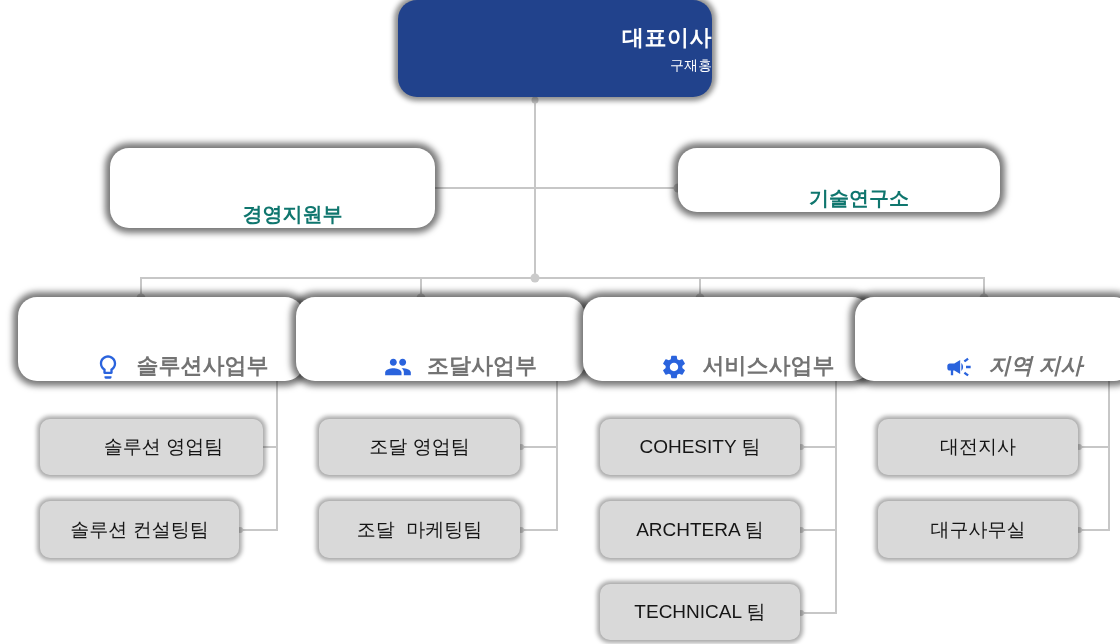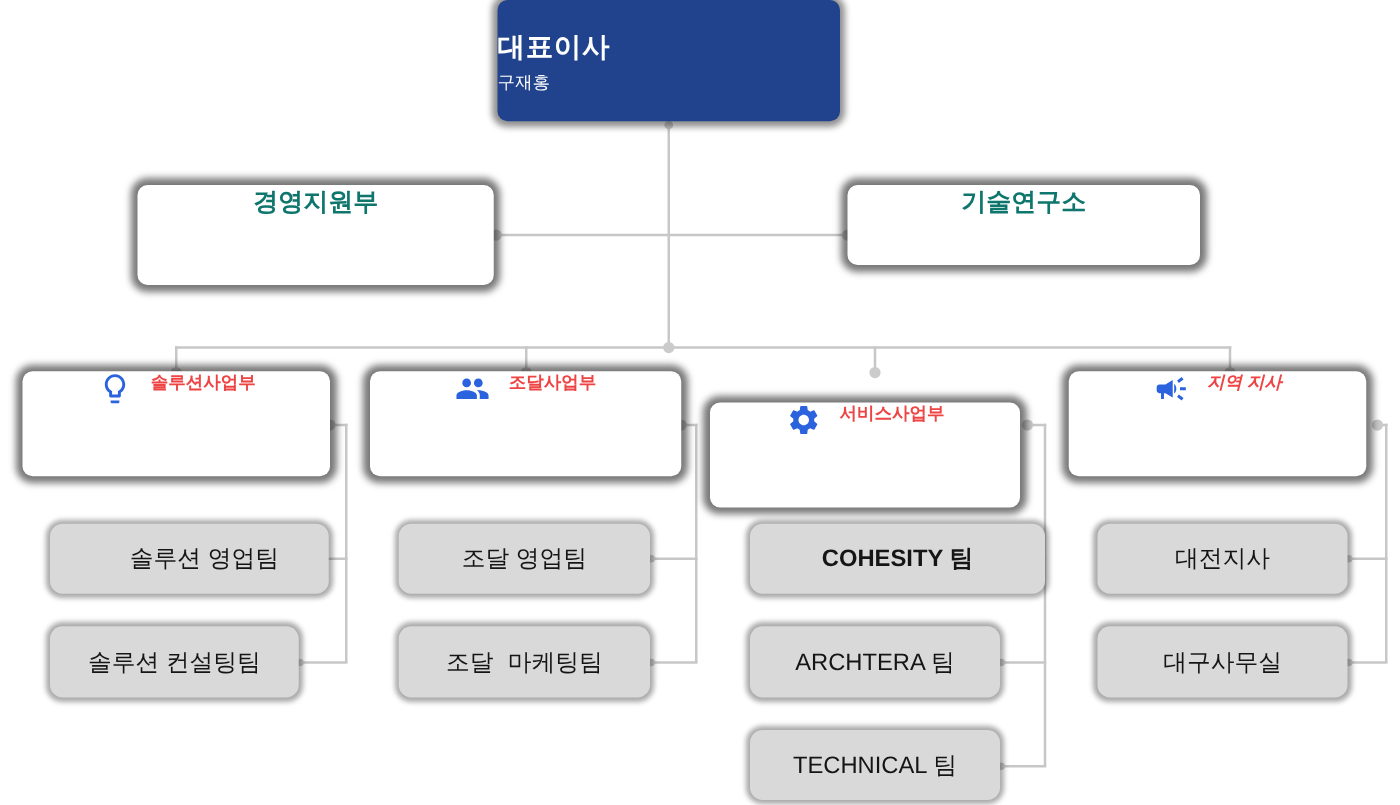--- a/index.html
+++ b/index.html
@@ -8,35 +8,35 @@
     font-family:"Liberation Sans","DejaVu Sans",sans-serif;overflow:hidden;
   }
   
   .line{position:absolute;background:#c7c7c7;}
   .dot{position:absolute;border-radius:50%;background:#cbcbcb;transform:translate(-50%,-50%);}
   .dot.d9{width:9px;height:9px;}
   .dot.d7{width:7px;height:7px;}
   .dot.d6{width:6px;height:6px;}
   
   .card{
-    position:absolute;background:#ffffff;border-radius:8px;
+    position:absolute;background:#ffffff;border-radius:19px;
     box-shadow:0 0 6px 5px rgba(10,10,10,0.55);
-    display:flex;align-items:flex-start;justify-content:center;
+    display:flex;align-items:flex-end;justify-content:center;padding-left:40px;
   }
   .ceo{
     background:#21428c;color:#ffffff;flex-direction:column;gap:4px;
     box-shadow:0 0 5px 4px rgba(10,10,10,0.45);
   }
   .ceo .ceo-title{font-size:22px;font-weight:bold;letter-spacing:0.5px;}
   .ceo .ceo-name{font-size:14px;font-weight:normal;}
   .l2-label{font-size:20px;font-weight:600;color:#0f766e;}
   .dept{gap:15px;}
   .dept .icon{width:28px;height:28px;display:flex;align-items:center;justify-content:center;color:#2a63dd;}
   .dept .icon svg{width:28px;height:28px;fill:currentColor;}
-  .dept-label{font-size:14px;font-weight:600;color:#ef4444;}
+  .dept-label{font-size:22px;font-weight:600;color:#737373;}
   .team{
     position:absolute;background:#d9d9d9;border-radius:10px;
     box-shadow:0 0 4px 3px rgba(10,10,10,0.35);
     display:flex;align-items:center;justify-content:center;
     font-size:19px;font-weight:500;color:#151515;
   }
 </style>
 </head>
 <body>
 
@@ -116,21 +116,21 @@
 
   <div class="card dept" style="left:296px;top:297px;width:249px;height:84px;">
     <span class="icon">
       <svg viewBox="0 0 24 24">
           <path d="M16 11c1.66 0 2.99-1.34 2.99-3S17.66 5 16 5c-1.66 0-3 1.34-3 3s1.34 3 3 3zm-8 0c1.66 0 2.99-1.34 2.99-3S9.66 5 8 5C6.34 5 5 6.34 5 8s1.34 3 3 3zm0 2c-2.33 0-7 1.17-7 3.5V19h14v-2.5c0-2.33-4.67-3.5-7-3.5zm8 0c-.29 0-.62.02-.97.05 1.16.84 1.97 1.97 1.97 3.45V19h6v-2.5c0-2.33-4.67-3.5-7-3.5z"></path>
         </svg>
     </span>
     <span class="dept-label">조달사업부</span>
   </div>
 
-  <div class="card dept" style="left:568px;top:297px;width:248px;height:84px;margin-top:25px;">
+  <div class="card dept" style="left:583px;top:297px;width:248px;height:84px;">
     <span class="icon">
       <svg viewBox="0 0 24 24">
           <path d="M19.14 12.94c.04-.3.06-.61.06-.94 0-.32-.02-.64-.07-.94l2.03-1.58c.18-.14.23-.41.12-.61l-1.92-3.32c-.12-.22-.37-.29-.59-.22l-2.39.96c-.5-.38-1.03-.7-1.62-.94l-.36-2.54c-.04-.24-.24-.41-.48-.41h-3.84c-.24 0-.43.17-.47.41l-.36 2.54c-.59.24-1.13.57-1.62.94l-2.39-.96c-.22-.08-.47 0-.59.22L2.74 8.87c-.12.21-.08.47.12.61l2.03 1.58c-.05.3-.09.63-.09.94s.02.64.07.94l-2.03 1.58c-.18.14-.23.41-.12.61l1.92 3.32c.12.22.37.29.59.22l2.39-.96c.5.38 1.03.7 1.62.94l.36 2.54c.05.24.24.41.48.41h3.84c.24 0 .44-.17.47-.41l.36-2.54c.59-.24 1.13-.56 1.62-.94l2.39.96c.22.08.47 0 .59-.22l1.92-3.32c.12-.22.07-.47-.12-.61l-2.01-1.58zM12 15.6c-1.98 0-3.6-1.62-3.6-3.6s1.62-3.6 3.6-3.6 3.6 1.62 3.6 3.6-1.62 3.6-3.6 3.6z"></path>
         </svg>
     </span>
     <span class="dept-label">서비스사업부</span>
   </div>
 
   <div class="card dept" style="left:855px;top:297px;width:238px;height:84px;font-style:italic;">
     <span class="icon">
@@ -148,21 +148,21 @@
     <span>조달 영업팀</span>
   </div>
 
   <div class="team" style="left:40px;top:501px;width:199px;height:57px;">
     <span>솔루션 컨설팅팀</span>
   </div>
   <div class="team" style="left:319px;top:501px;width:201px;height:57px;font-family:Liberation Mono, monospace;">
     <span>조달 마케팅팀</span>
   </div>
 
-  <div class="team" style="left:600px;top:419px;width:236px;height:56px;font-weight:bold;">
+  <div class="team" style="left:600px;top:419px;width:200px;height:56px;">
     <span>COHESITY 팀</span>
   </div>
   <div class="team" style="left:600px;top:501px;width:200px;height:57px;">
     <span>ARCHTERA 팀</span>
   </div>
   <div class="team" style="left:600px;top:584px;width:200px;height:56px;">
     <span>TECHNICAL 팀</span>
   </div>
 
   <div class="team" style="left:878px;top:419px;width:200px;height:56px;">

